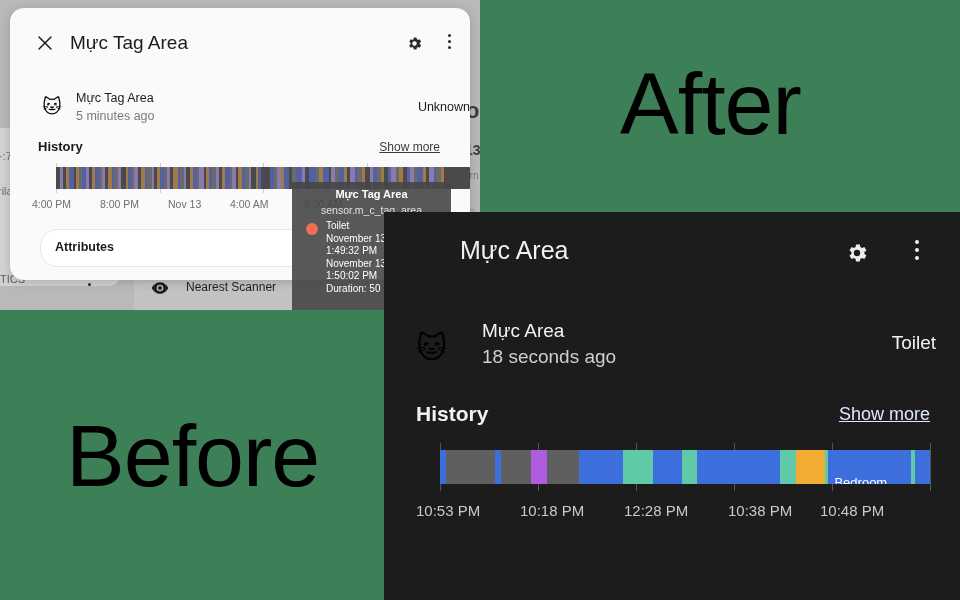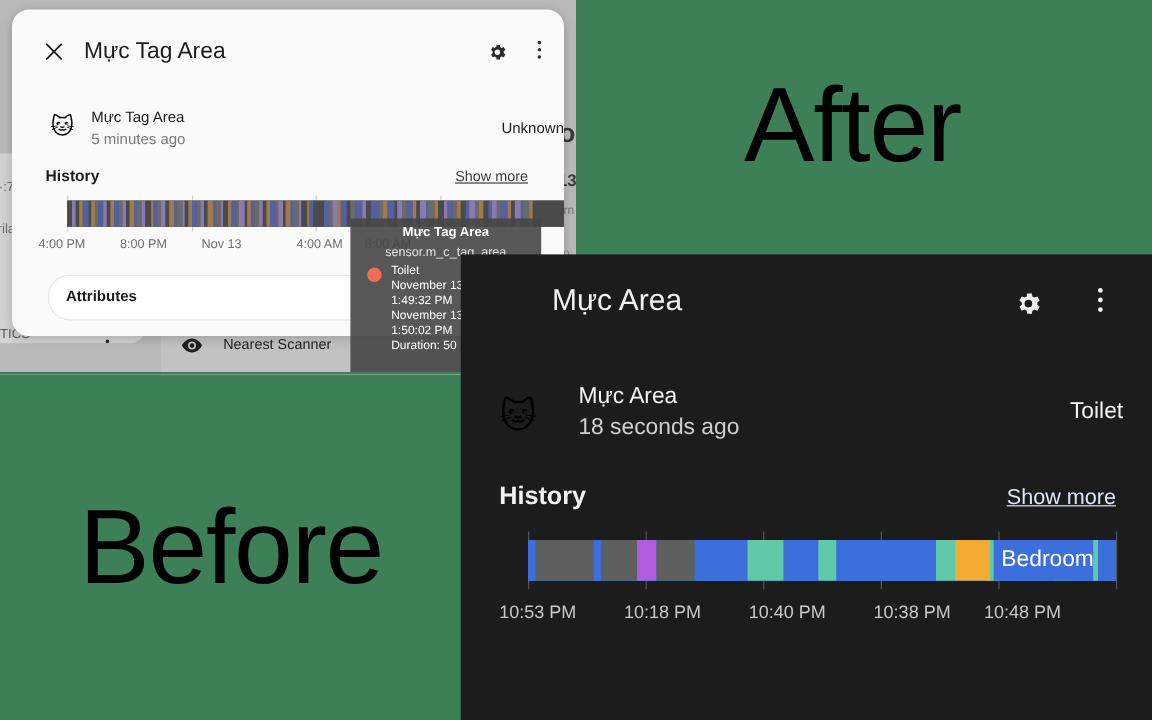--- a/index.html
+++ b/index.html
@@ -136,21 +136,21 @@
   .as-hist-lbl{position:absolute;left:416px;top:402px;font-size:21px;font-weight:700;color:#f2f2f2;}
   .as-showmore{position:absolute;left:700px;top:404px;width:230px;text-align:right;
     font-size:18px;color:#dfe7ff;text-decoration:underline;}
 
   .as-bar{
     position:absolute;left:440px;top:450px;width:490px;height:34px;overflow:hidden;
     background:#3d8be0;
   }
   .as-bar .seg{position:absolute;top:0;height:34px;}
   .as-bar .seg-lbl{
-    position:absolute;top:0;height:20px;line-height:34px;color:#fff;font-size:19px;
+    position:absolute;top:16px;height:20px;line-height:34px;color:#fff;font-size:13px;
     white-space:nowrap;
   }
   .as-ticks{position:absolute;left:440px;top:443px;width:490px;height:48px;}
   .as-ticks i{position:absolute;top:0;width:1px;height:48px;background:#555;}
   .as-axis{position:absolute;left:400px;top:502px;width:560px;height:20px;}
   .as-axis span{position:absolute;top:0;font-size:15px;color:#c9c9c9;white-space:nowrap;}
 
   .icon-dots{width:3px;height:15px;position:relative;}
   .icon-dots i{position:absolute;left:0;width:3px;height:3px;border-radius:50%;background:#2b2b2b;}
   .icon-dots i:nth-child(1){top:0;}
@@ -348,21 +348,21 @@
           <div class="seg" style="left: 90.2%; width: 1.18%; background: rgb(138, 122, 176);"></div>
           <div class="seg" style="left: 91.3%; width: 0.68%; background: rgb(85, 96, 160);"></div>
           <div class="seg" style="left: 91.9%; width: 1.08%; background: rgb(106, 106, 106);"></div>
           <div class="seg" style="left: 92.9%; width: 0.88%; background: rgb(160, 122, 74);"></div>
           <div class="seg" style="left: 93.7%; width: 6.38%; background: rgb(74, 74, 74);"></div>
         </div>
       <div class="dlg-axis" id="dlg-axis">
           <span style="left: 0px;">4:00 PM</span>
           <span style="left: 68px;">8:00 PM</span>
           <span style="left: 136px;">Nov 13</span>
-          <span style="left: 215px;">4:00 AM</span>
+          <span style="left: 198px;">4:00 AM</span>
           <span style="left: 272px;">8:00 AM</span>
         </div>
 
       <div class="dlg-attr">
         <span>Attributes</span>
       </div>
     </div>
 
     <div class="tip">
       <div class="tip-title">Mực Tag Area</div>
@@ -429,18 +429,18 @@
       <div class="seg" style="left: 92.5%; width: 7.5%; background: rgb(61, 111, 220);"></div>
       <div class="seg" style="left: 77.8%; width: 0.7%; background: rgb(242, 171, 51);"></div>
       <div class="seg" style="left: 78.5%; width: 0.6%; background: rgb(95, 201, 168);"></div>
       <div class="seg" style="left: 79.1%; width: 17%; background: rgb(61, 111, 220);"></div>
       <div class="seg" style="left: 96.1%; width: 0.9%; background: rgb(95, 201, 168);"></div>
       <div class="seg-lbl" style="left: 80.5%;">Bedroom</div>
     </div>
   <div class="as-axis" id="as-axis">
       <span style="left: 16px;">10:53 PM</span>
       <span style="left: 120px;">10:18 PM</span>
-      <span style="left: 224px;">10:40 PM</span>
+      <span style="left: 224px;">12:28 PM</span>
       <span style="left: 328px;">10:38 PM</span>
       <span style="left: 420px;">10:48 PM</span>
     </div>
 
 </div>
 
 </body></html>

